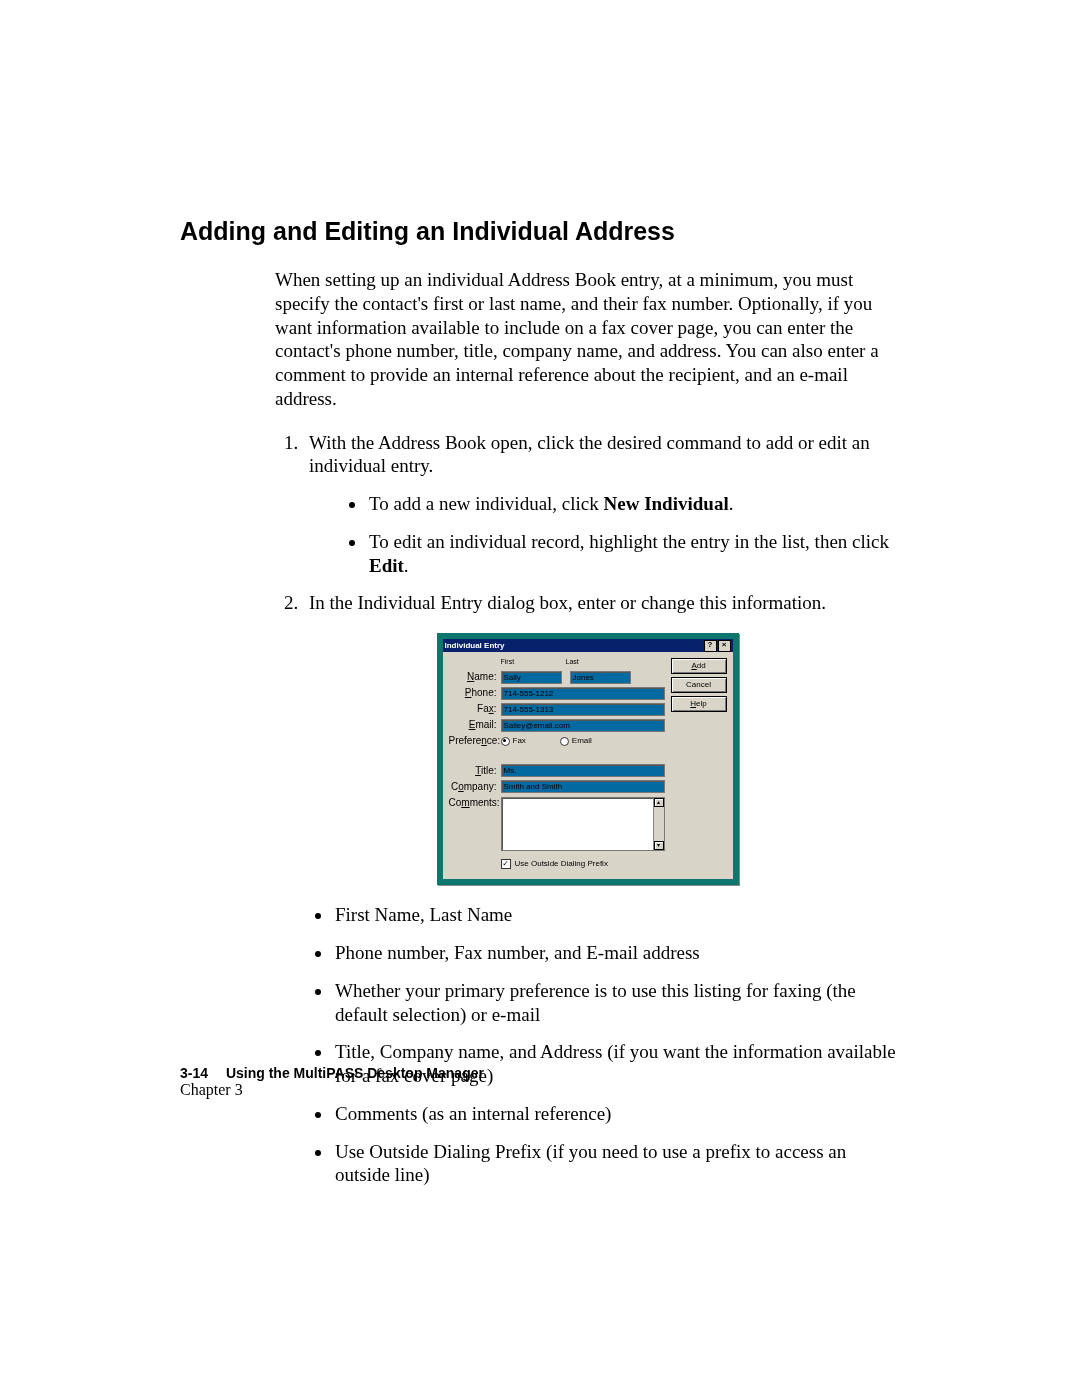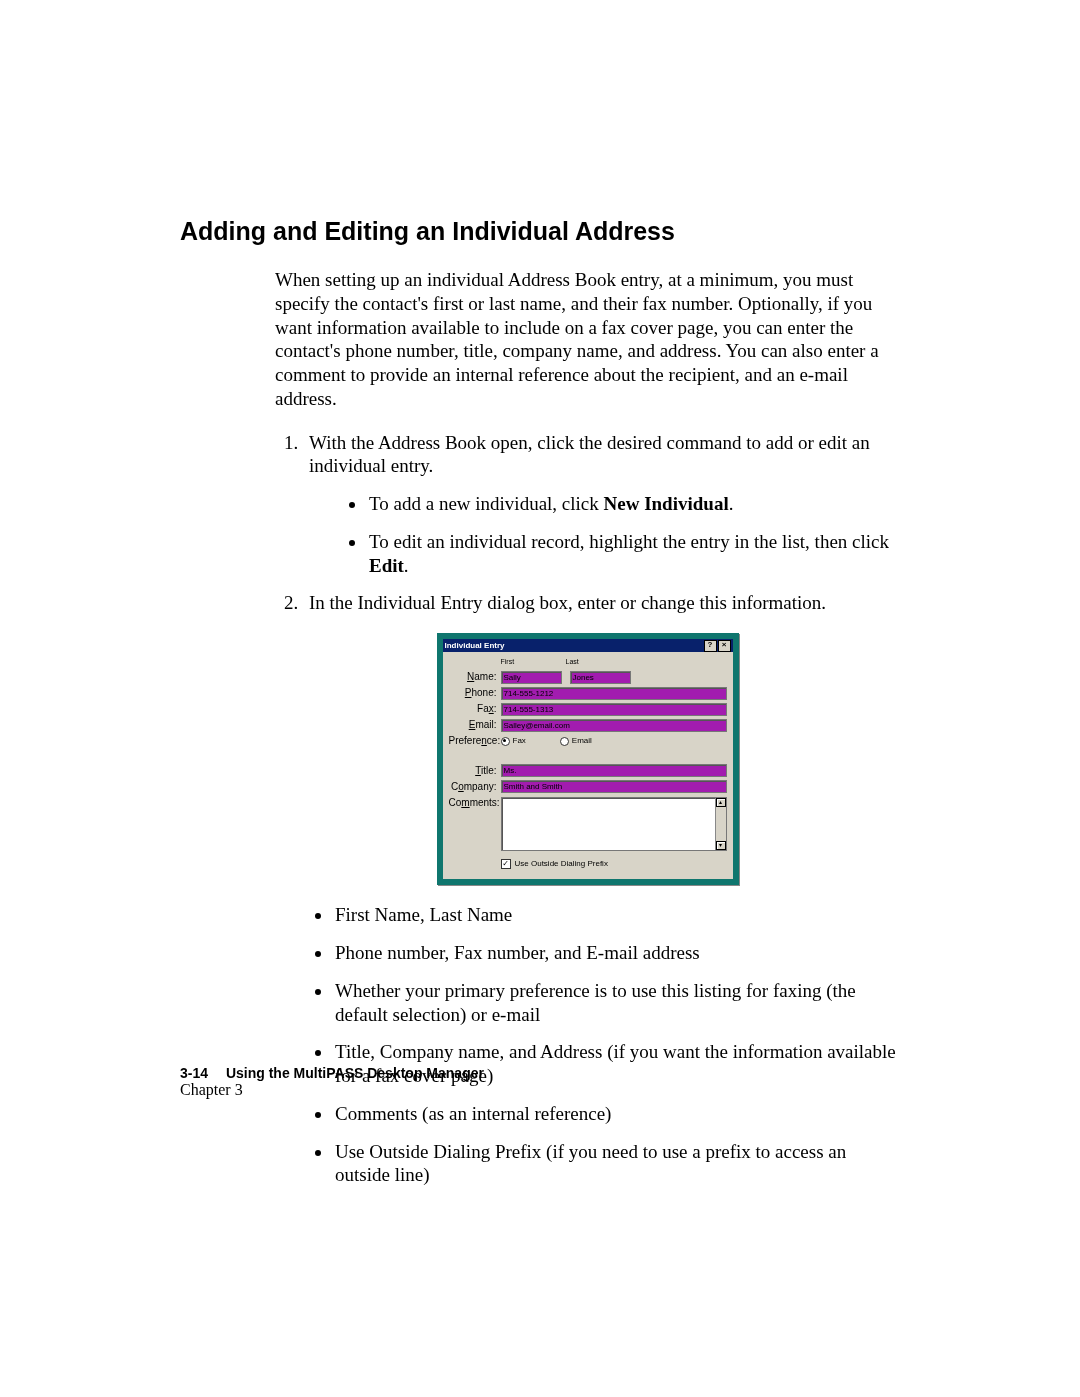--- a/index.html
+++ b/index.html
@@ -124,21 +124,21 @@
     margin-bottom: 3px;
   }
   .lbl {
     width: 48px;
     text-align: right;
     padding-right: 4px;
     font-size: 10px;
   }
   .lbl .u { text-decoration: underline; }
   .fld {
-    background: #a21caf;
+    background: #0369a1;
     border: 1px solid #777;
     box-shadow: inset 1px 1px 0 #555;
     height: 11px;
     font-size: 8px;
     padding: 0 2px;
     line-height: 11px;
     overflow: hidden;
   }
   .fld.name { width: 55px; }
   .gap8 { width: 8px; }
@@ -273,20 +273,25 @@
                   <div class="ar up">▴</div>
                   <div class="ar dn">▾</div>
                 </div>
               </div>
             </div>
             <div class="chkrow">
               <div class="chk">✓</div>
               <span><span class="u">U</span>se Outside Dialing Prefix</span>
             </div>
           </div>
+          <div class="button-col">
+            <div class="dlg-btn"><span class="u">A</span>dd</div>
+            <div class="dlg-btn">Cancel</div>
+            <div class="dlg-btn"><span class="u">H</span>elp</div>
+          </div>
         </div>
       </div>
     </div>
 
     <ul class="bullets after">
       <li>First Name, Last Name</li>
       <li>Phone number, Fax number, and E-mail address</li>
       <li>Whether your primary preference is to use this listing for faxing (the default selection) or e-mail</li>
       <li>Title, Company name, and Address (if you want the information available for a fax cover page)</li>
       <li>Comments (as an internal reference)</li>

